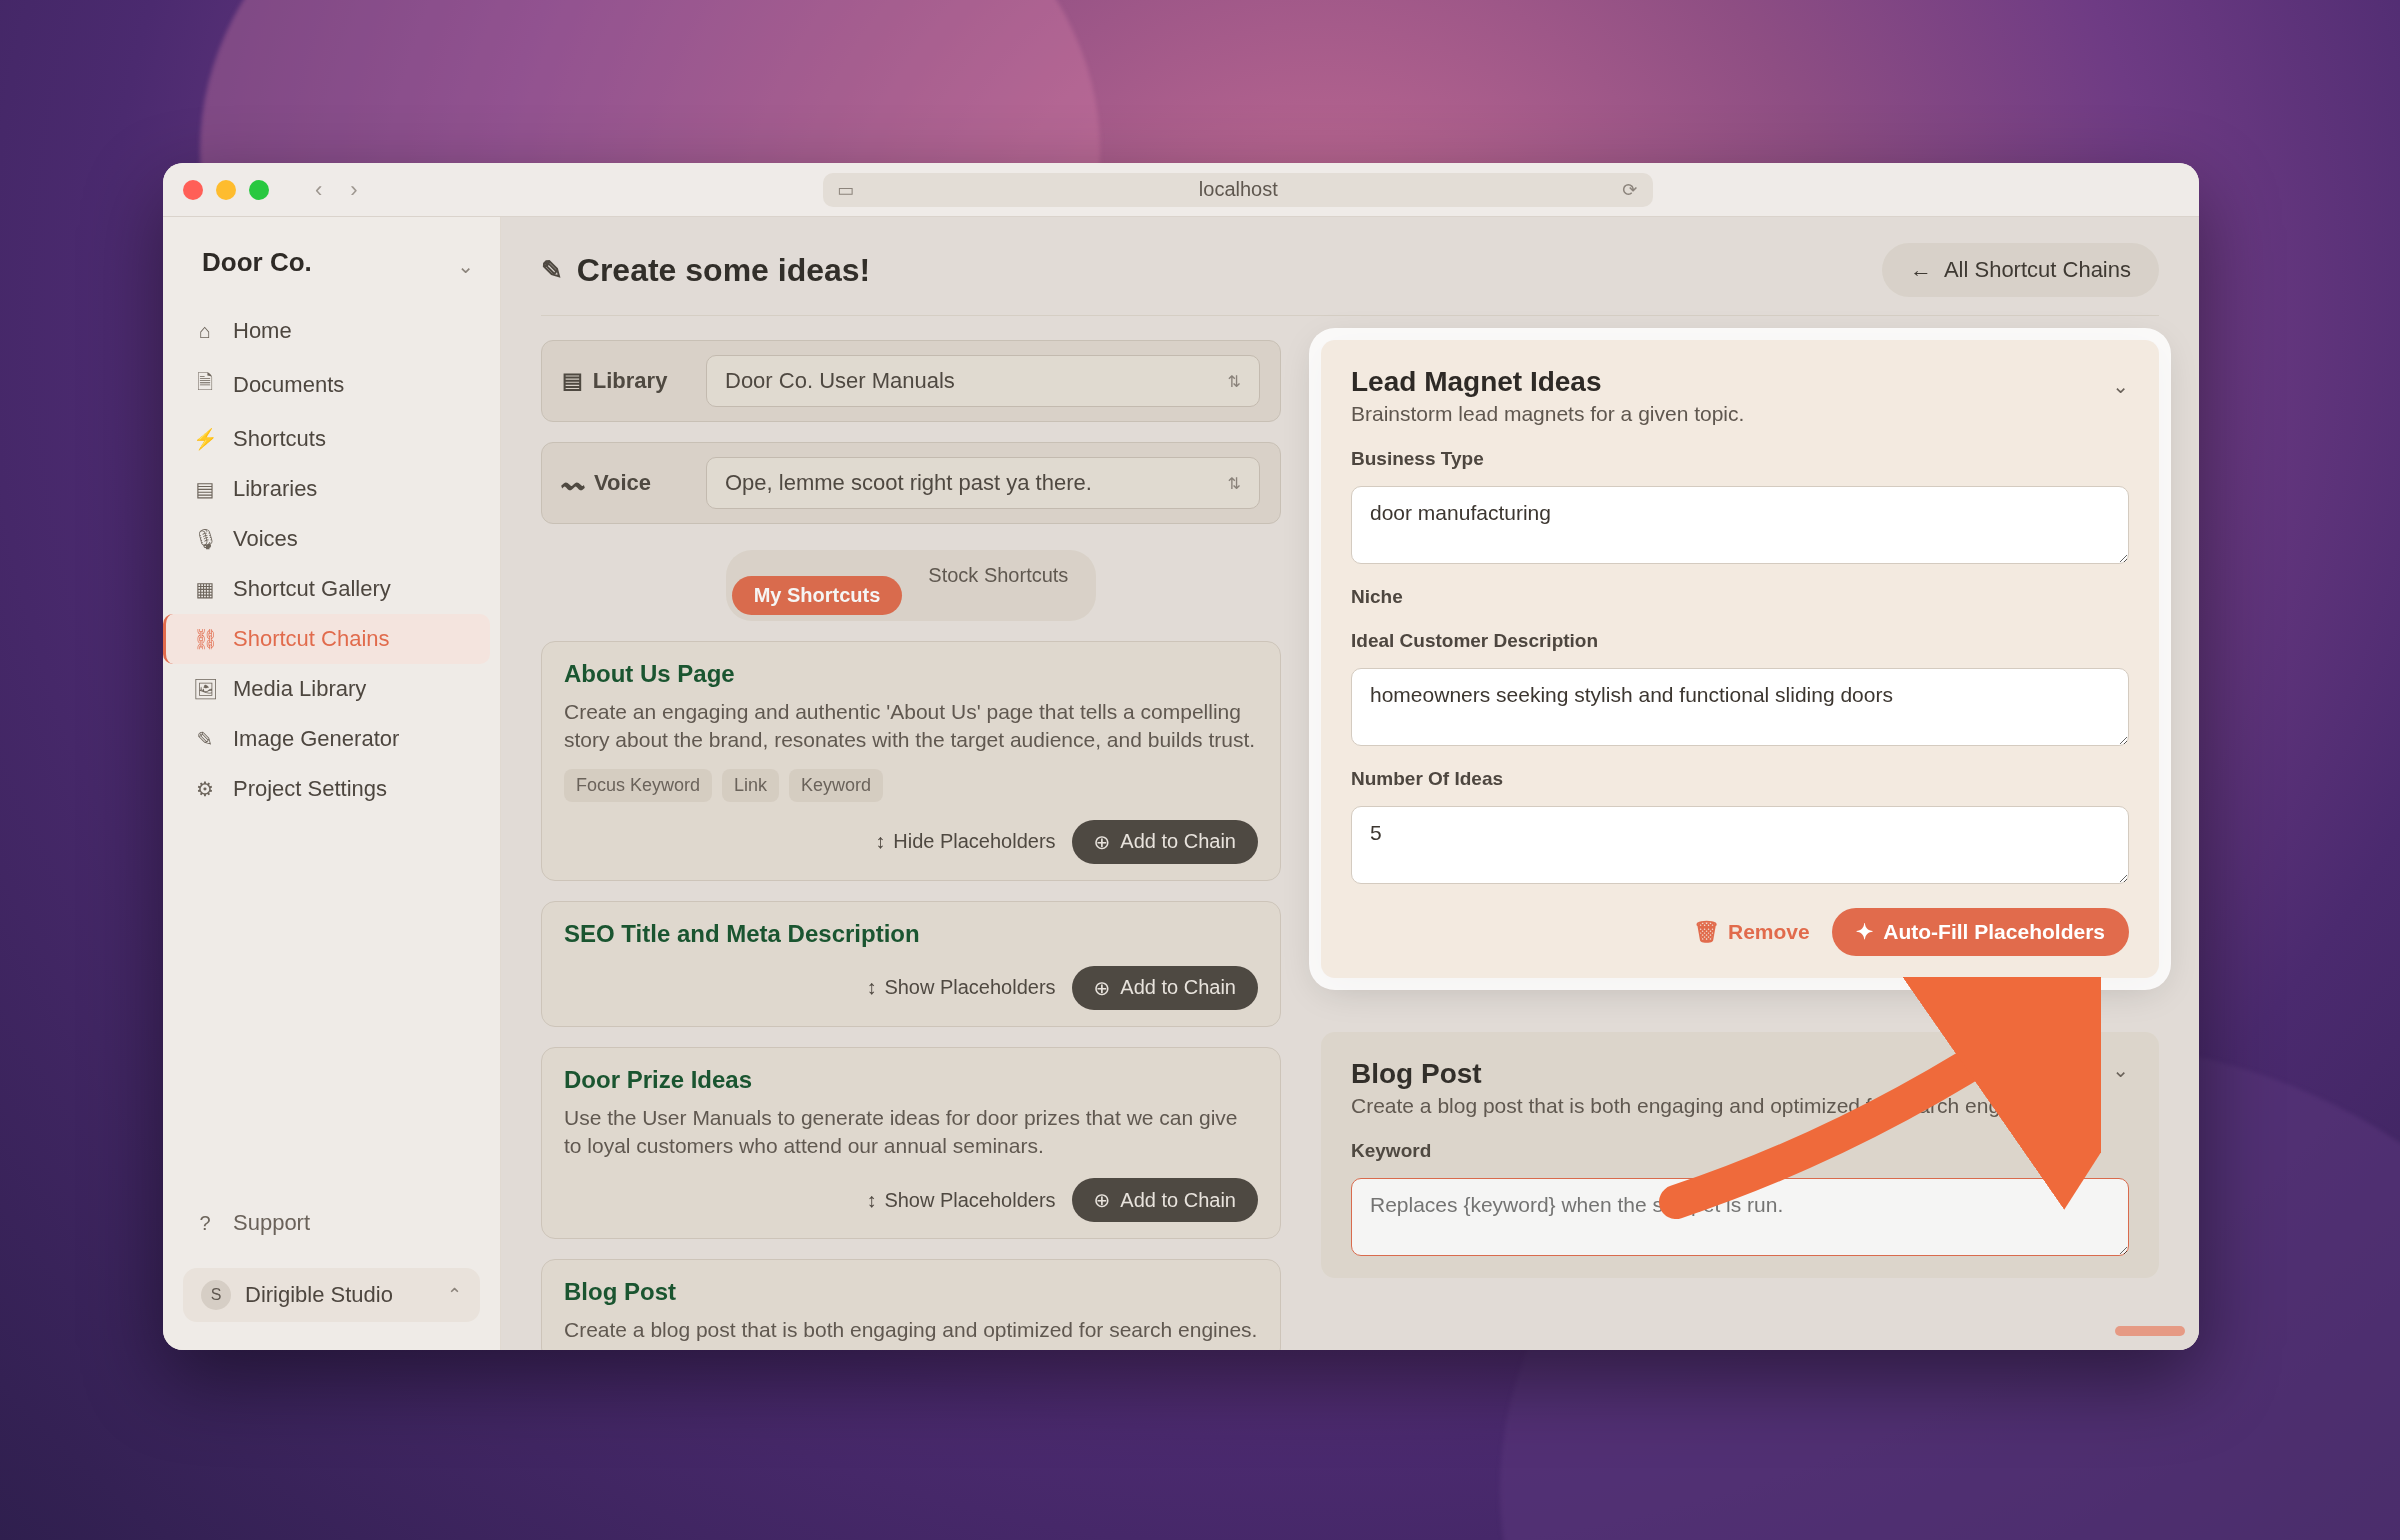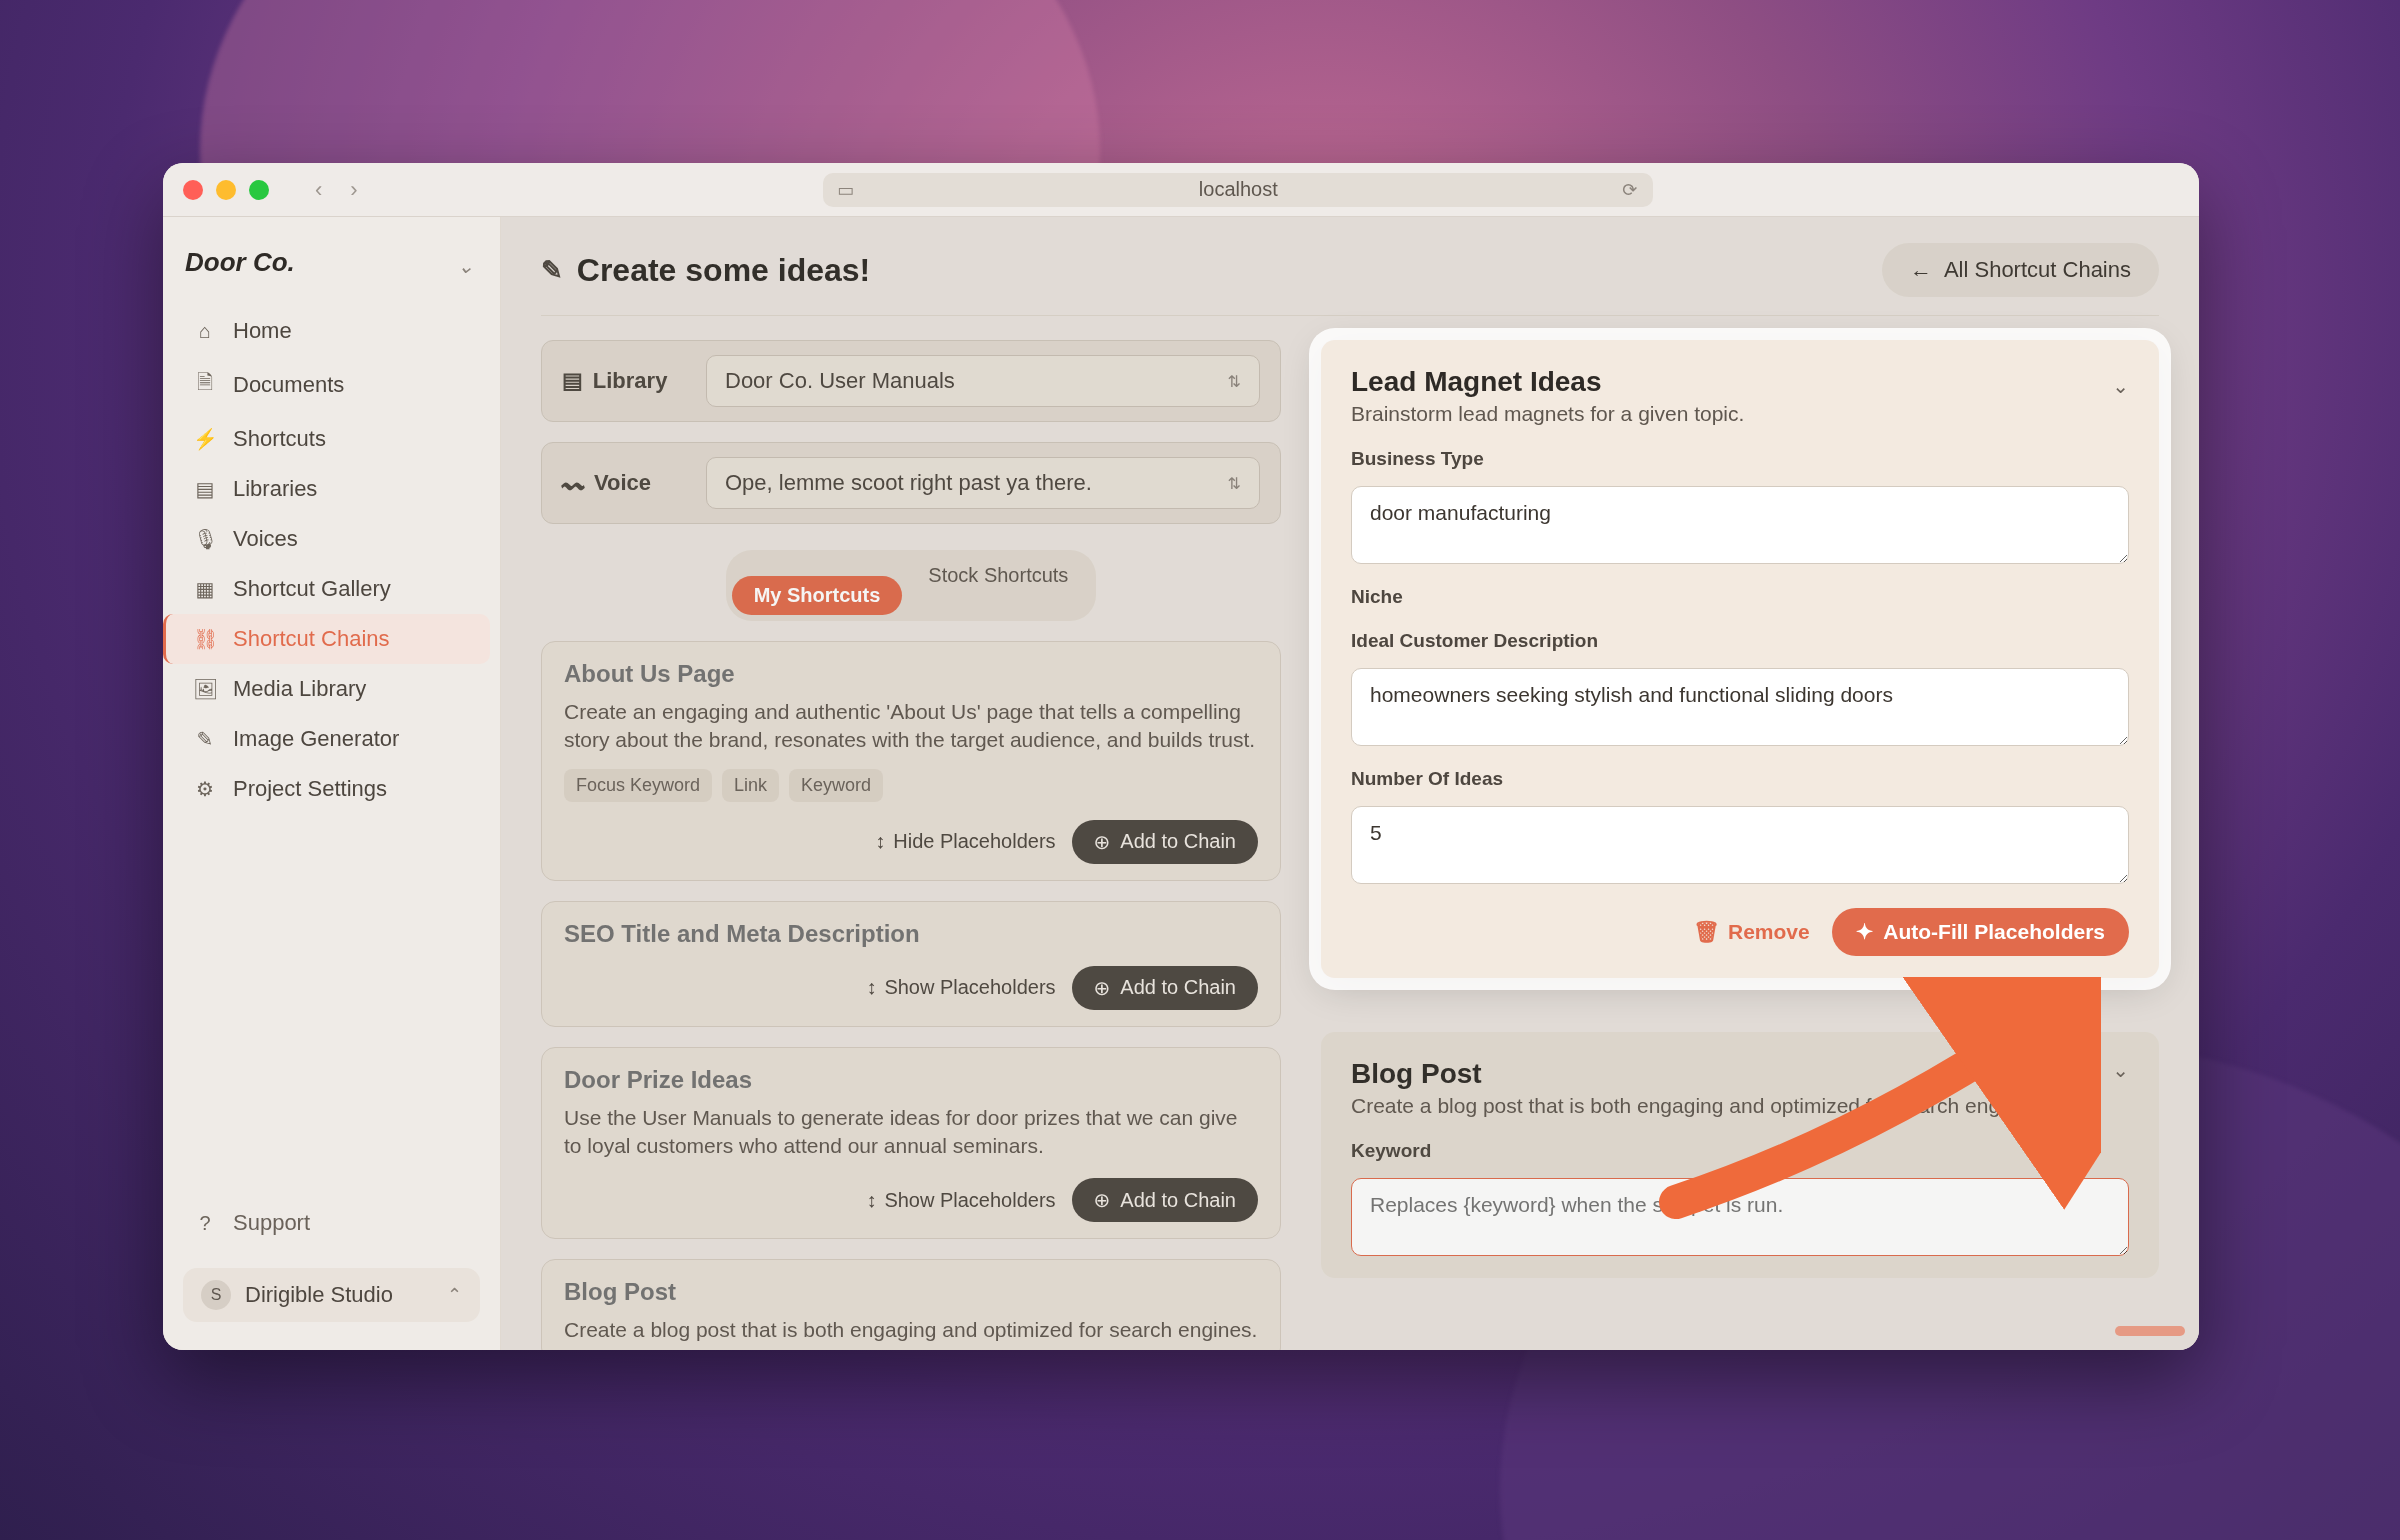--- a/index.html
+++ b/index.html
@@ -77,28 +77,27 @@
 
   .sidebar {
     width: 338px;
     background: #efebe7;
     border-right: 1px solid #e0d9d1;
     display: flex;
     flex-direction: column;
     padding-top: 18px;
   }
   .workspace {
-    padding: 12px 26px 20px 22px;
+    padding: 12px 26px 20px 39px;
     display: flex;
     align-items: flex-end;
     justify-content: space-between;
     color: #2e2a26;
     font-size: 26px;
     font-weight: 700;
-    font-style: italic;
   }
   .workspace .chev { color: #8b837b; font-size: 20px; font-weight: 400; }
   .nav { padding: 8px 10px; }
   .nav-item {
     display: flex;
     align-items: center;
     gap: 16px;
     padding: 12px 20px;
     color: #4d463f;
     font-size: 22px;
@@ -191,21 +190,21 @@
   .tab { padding: 8px 22px; border-radius: 22px; font-size: 20px; color: #5f574f; cursor: pointer; }
   .tab.active { background: #e16b4c; color: #fff; font-weight: 600; margin-top: 20px; }
 
   .shortcut-card {
     background: #e8e0d7;
     border: 1px solid #d4cbc0;
     border-radius: 14px;
     padding: 18px 22px 16px 22px;
     display: flex; flex-direction: column; gap: 10px;
   }
-  .shortcut-title { font-size: 24px; font-weight: 700; color: #737373; }
+  .shortcut-title { font-size: 24px; font-weight: 700; color: #14532d; }
   .shortcut-desc { font-size: 21px; color: #5f574f; line-height: 1.35; }
   .tags-row { display: flex; gap: 10px; margin-top: 4px; }
   .tag { background: #ddd4c9; border-radius: 8px; padding: 6px 12px; font-size: 18px; color: #6a625a; }
   .card-actions { display: flex; justify-content: flex-end; gap: 16px; margin-top: 8px; align-items: center; }
   .ghost-btn { color: #4d463f; font-size: 20px; display: flex; align-items: center; gap: 8px; cursor: pointer; }
   .add-chain-btn {
     background: #4c4640;
     color: #f1ece6;
     border-radius: 22px;
     padding: 10px 22px;

